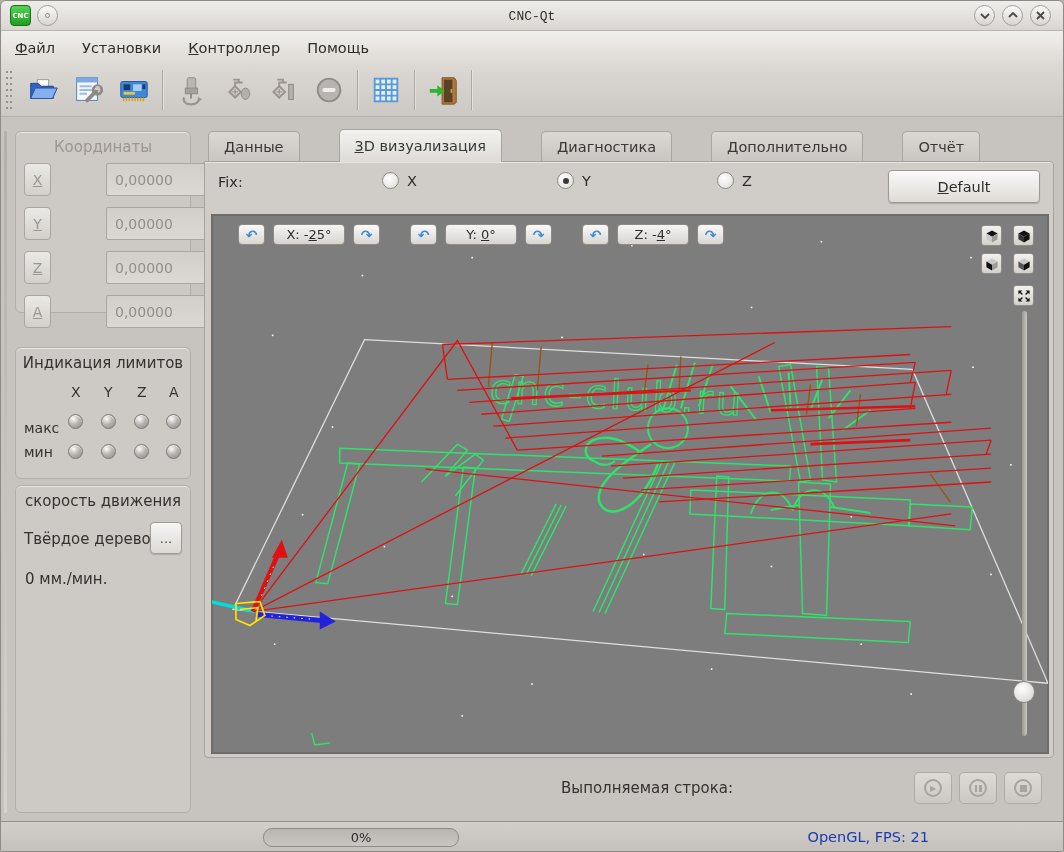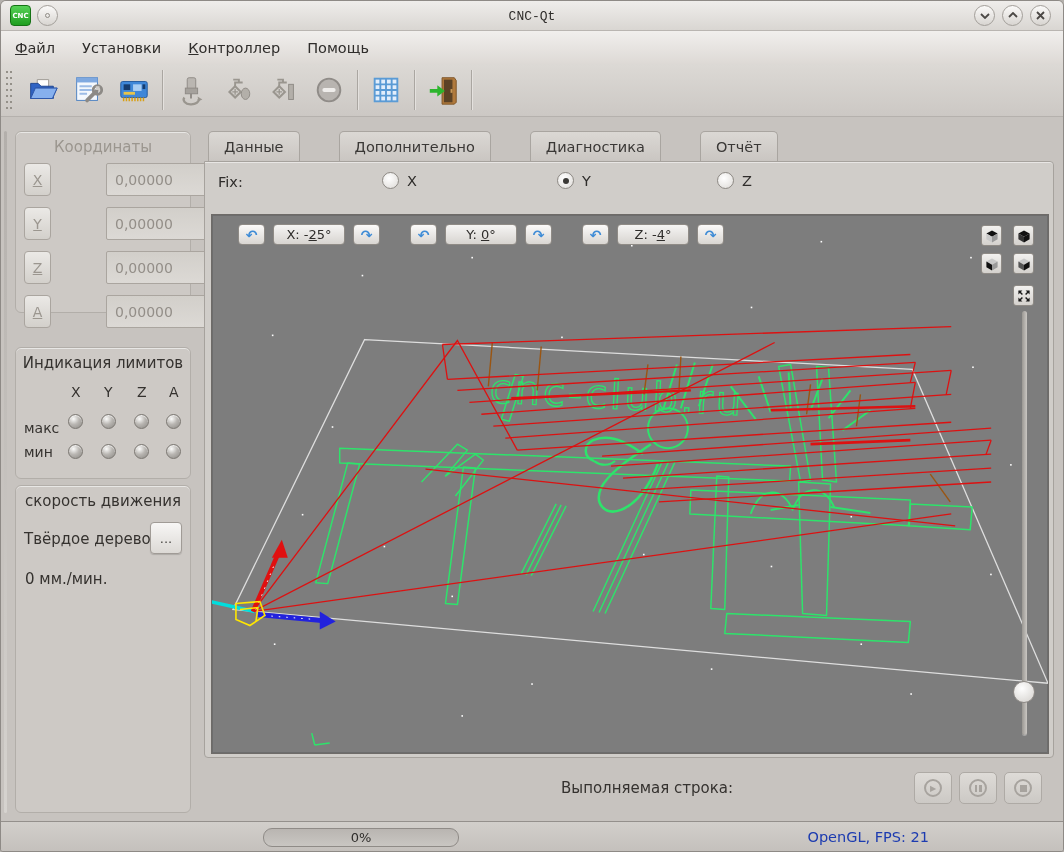--- a/index.html
+++ b/index.html
@@ -312,45 +312,51 @@
     <div class="gbox-title">скорость движения</div>
     <span class="side-label" style="left:8px;top:44px;">Твёрдое дерево</span>
     <button class="browse-btn" style="right:8px;top:36px;">...</button>
     <span class="side-label" style="left:9px;top:84px;">0 мм./мин.</span>
   </div>
 
   <div class="tabbar">
     <div class="tab">
         <span><span class="hot"></span><span>Данные</span></span>
       </div>
+    <div class="tab active">
+        <span><span class="hot">3</span><span>D визуализация</span></span>
+      </div>
+    <div class="tab">
+        <span><span class="hot"></span><span>Диагностика</span></span>
+      </div>
     <div class="tab">
         <span><span class="hot"></span><span>Дополнительно</span></span>
-      </div>
-    <div class="tab">
-        <span><span class="hot"></span><span>Диагностика</span></span>
       </div>
     <div class="tab">
         <span><span class="hot"></span><span>Отчёт</span></span>
       </div>
   </div>
 
   <div class="panel">
     <span class="fix-label">Fix:</span>
     <div class="radio-item" style="left:177px;">
       <span class="radio"></span>
         <span>X</span>
     </div>
     <div class="radio-item" style="left:352px;">
       <span class="radio on"></span>
         <span>Y</span>
     </div>
     <div class="radio-item" style="left:512px;">
       <span class="radio"></span>
         <span>Z</span>
     </div>
+    <button class="default-btn">
+        <span><span class="hot">D</span><span>efault</span></span>
+      </button>
 
     <div class="viewport">
       <svg class="scene" viewBox="0 0 838 540" preserveAspectRatio="none">
 
         <g fill="#ffffff">
           <rect x="60" y="120" width="1.6" height="1.6"></rect>
             <rect x="150" y="60" width="1.6" height="1.6"></rect>
           <rect x="260" y="42" width="1.6" height="1.6"></rect>
             <rect x="420" y="30" width="1.6" height="1.6"></rect>
           <rect x="610" y="26" width="1.6" height="1.6"></rect>

